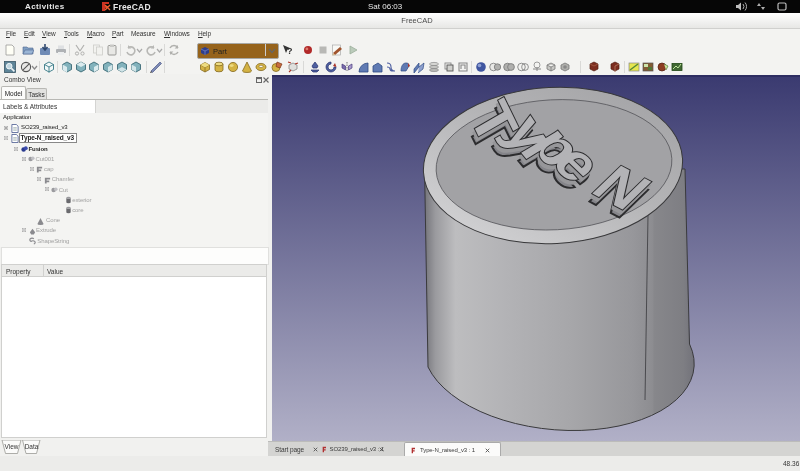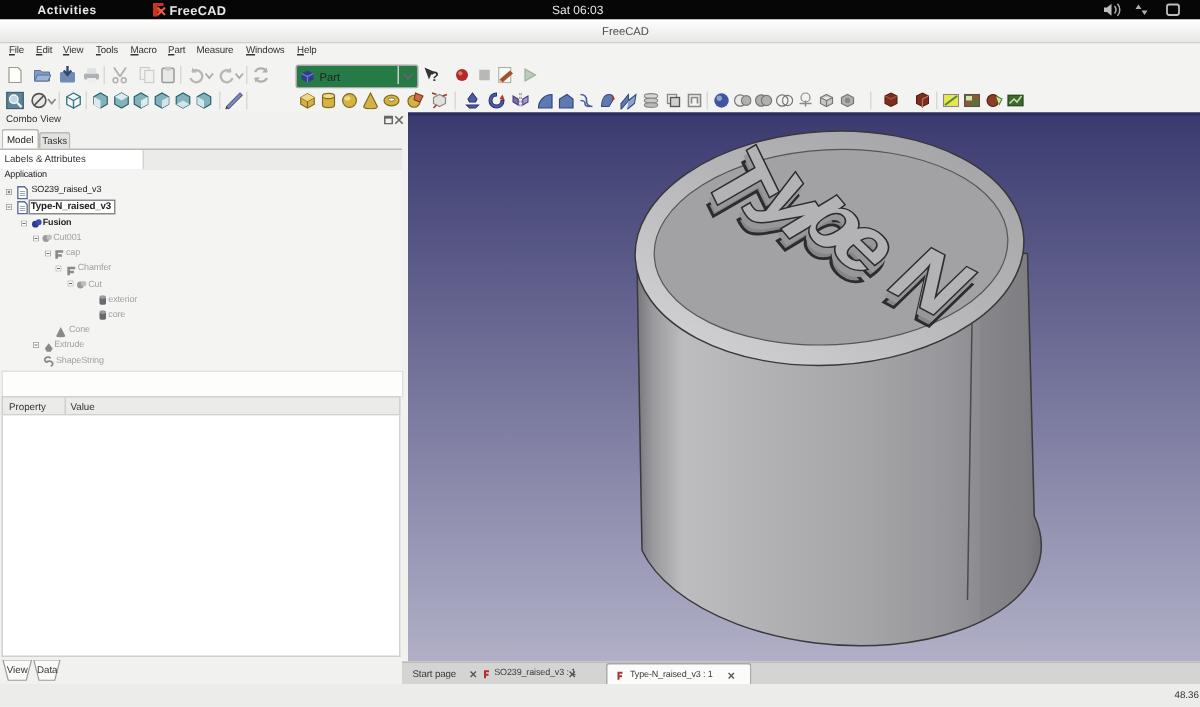--- a/index.html
+++ b/index.html
@@ -109,21 +109,21 @@
     </svg>
   <svg class="ic" style="left:156px;width:7px" viewBox="0 0 7 12">
       <path d="M1 5 l2.5 3 2.5 -3" fill="none" stroke="#aaa" stroke-width="1.2"></path>
     </svg>
   <div class="sep" style="left:164px"></div>
   <svg class="ic" style="left:168px" viewBox="0 0 12 12">
       <path d="M2 4 a4.5 4.5 0 0 1 8 0 M10 8 a4.5 4.5 0 0 1 -8 0" fill="none" stroke="#b0b0ac" stroke-width="1.5"></path>
       <path d="M10 1 v3.4 h-3.4 z M2 11 v-3.4 h3.4 z" fill="#b0b0ac"></path>
     </svg>
 
-  <div class="abs" style="left:197px;top:1px;width:80px;height:14px;background:#15803d;border:1px solid #a8a8a4;border-radius:2px;">
+  <div class="abs" style="left:197px;top:1px;width:80px;height:14px;background:#a16207;border:1px solid #a8a8a4;border-radius:2px;">
     <svg class="abs" style="left:2px;top:2px" width="10" height="10" viewBox="0 0 10 10">
         <path d="M1 3 l4 -2 4 2 v4 l-4 2 -4 -2 z" fill="#2a3d9e"></path>
         <path d="M1 3 l4 2 4 -2 M5 5 v4" stroke="#7080d0" stroke-width="0.8" fill="none"></path>
       </svg>
     <span class="abs" style="left:15px;top:3px;font-size:7.5px;color:#222;">Part</span>
     <div class="abs" style="right:12px;top:0;width:1px;height:12px;background:#ccc;"></div>
     <svg class="abs" style="right:2px;top:4px" width="8" height="6" viewBox="0 0 8 6">
         <path d="M1 1 l3 3.5 3 -3.5" fill="none" stroke="#666" stroke-width="1.2"></path>
       </svg>
   </div>

